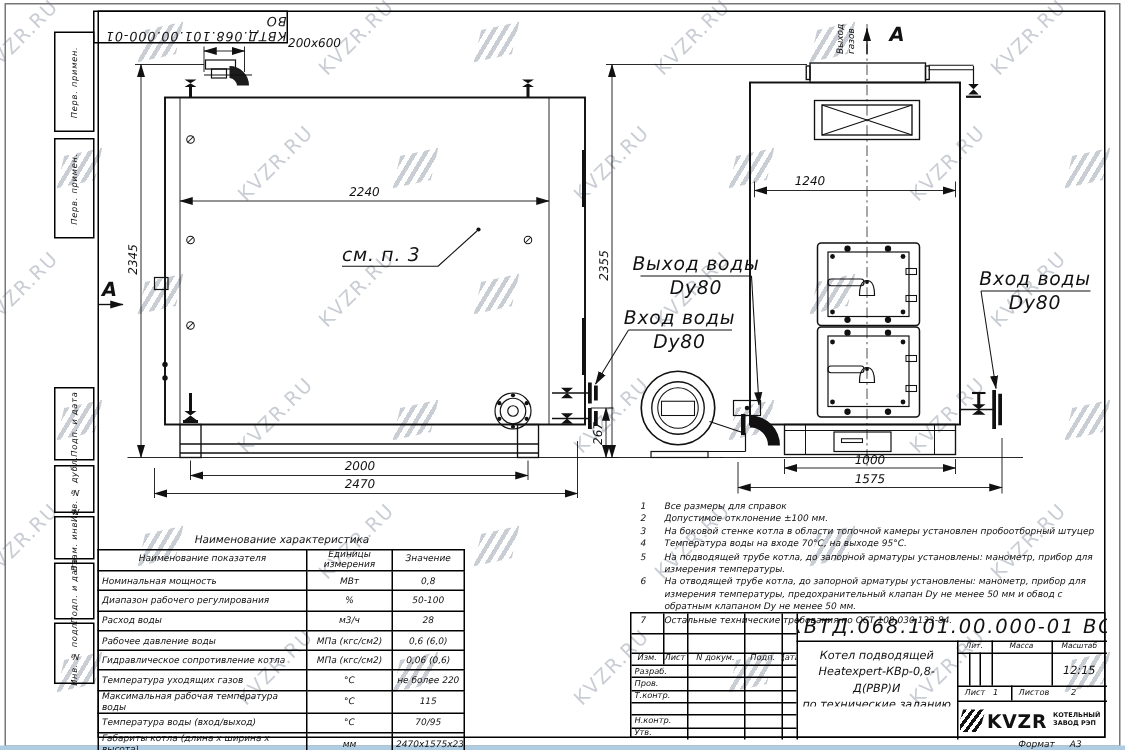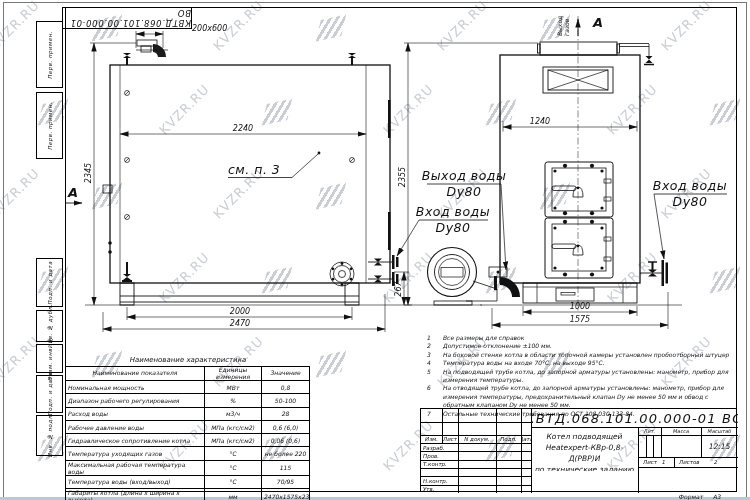--- a/index.html
+++ b/index.html
@@ -528,19 +528,27 @@
     <div class="cell ctr" style="left:217px;top:18px;width:23px;height:8px;font-size:5px">Лит.</div>
     <div class="cell ctr" style="left:240px;top:18px;width:40px;height:8px;font-size:5px">Масса</div>
     <div class="cell ctr" style="left:280px;top:18px;width:37px;height:8px;font-size:5px">Масштаб</div>
     <div class="cell ctr" style="left:280px;top:26px;width:37px;height:22px;font-size:7.5px">12:15</div>
 
     <div class="cell" style="left:222px;top:50px;font-size:5.5px">Лист</div>
     <div class="cell" style="left:241px;top:50px;font-size:5.5px">1</div>
     <div class="cell" style="left:258px;top:50px;font-size:5.5px">Листов</div>
     <div class="cell" style="left:293px;top:50px;font-size:5.5px">2</div>
 
+    <div class="cell" style="left:219px;top:60px;width:96px;height:22px;display:flex;align-items:center">
+      <span class="kvzr-mark"></span>
+      <span class="kvzr-word" style="margin-left:3px">KVZR</span>
+      <span class="kvzr-co" style="margin-left:4px">
+        <span style="display:block">КОТЕЛЬНЫЙ</span>
+        <span style="display:block">ЗАВОД РЭП</span>
+      </span>
+    </div>
   </div>
 
   <div id="fmt" class="abs">
     <span>Формат</span><span>А3</span>
   </div>
 
 </div>
 
 </body></html>

